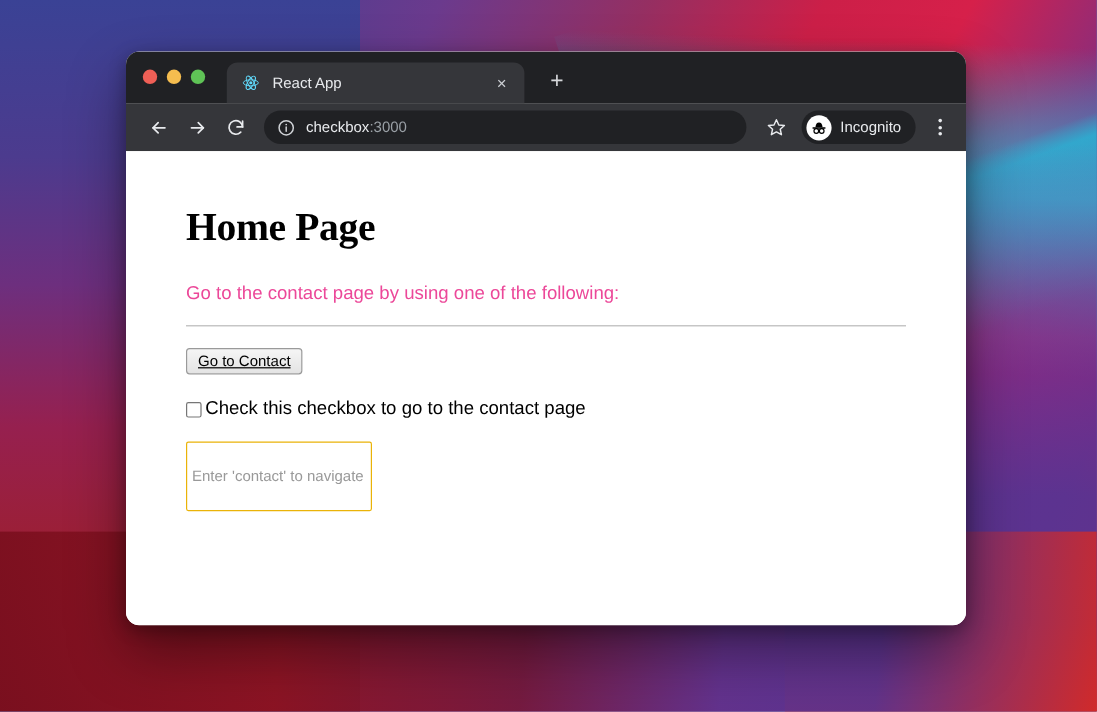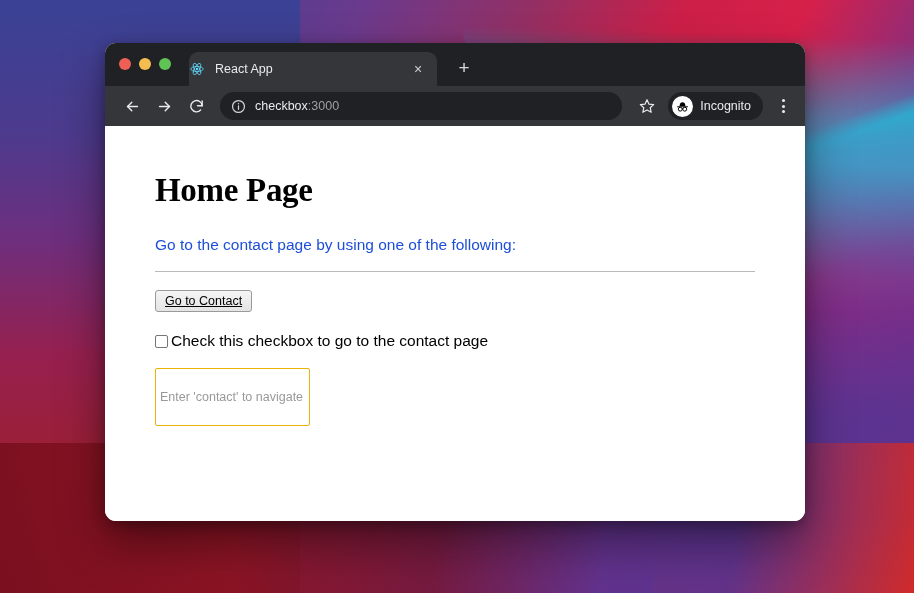--- a/index.html
+++ b/index.html
@@ -116,21 +116,21 @@
   .light.green  { background: #5fc356; }
 
   .tab {
     margin-left: 18px;
     width: 248px;
     height: 34px;
     background: #35363a;
     border-radius: 9px 9px 0 0;
     display: flex;
     align-items: center;
-    padding: 0 10px 0 0;
+    padding: 0 10px 0 12px;
     gap: 10px;
   }
   .tab-favicon {
     width: 16px; height: 16px;
     flex: 0 0 16px;
     display: flex; align-items: center; justify-content: center;
   }
   .tab-title {
     flex: 1;
     color: #e8eaed;
@@ -242,21 +242,21 @@
   .page-h1 {
     font-size: 33px;
     font-weight: bold;
     color: #000000;
     letter-spacing: -0.3px;
     margin-bottom: 27px;
     font-family: Liberation Serif, serif;
   }
   .page-desc {
     font-size: 15.5px;
-    color: #1d4ed8;
+    color: #ec4899;
     margin-bottom: 17px;
   }
   .page-hr {
     width: 600px;
     height: 0;
     border: none;
     border-top: 1px solid #b9b9b9;
     margin: 0 0 18px 0;
   }
   .contact-button {

